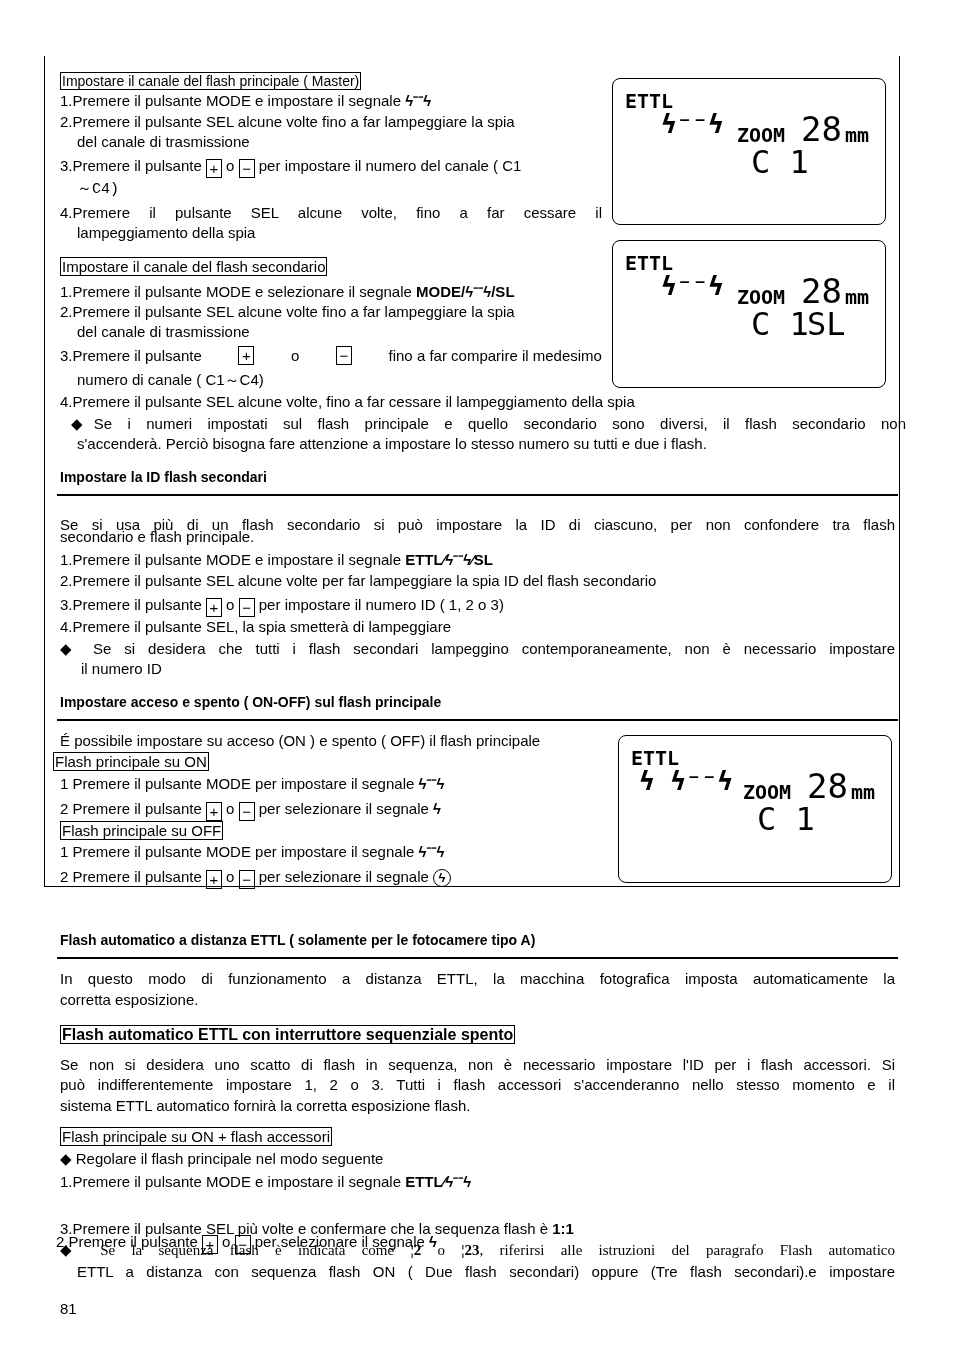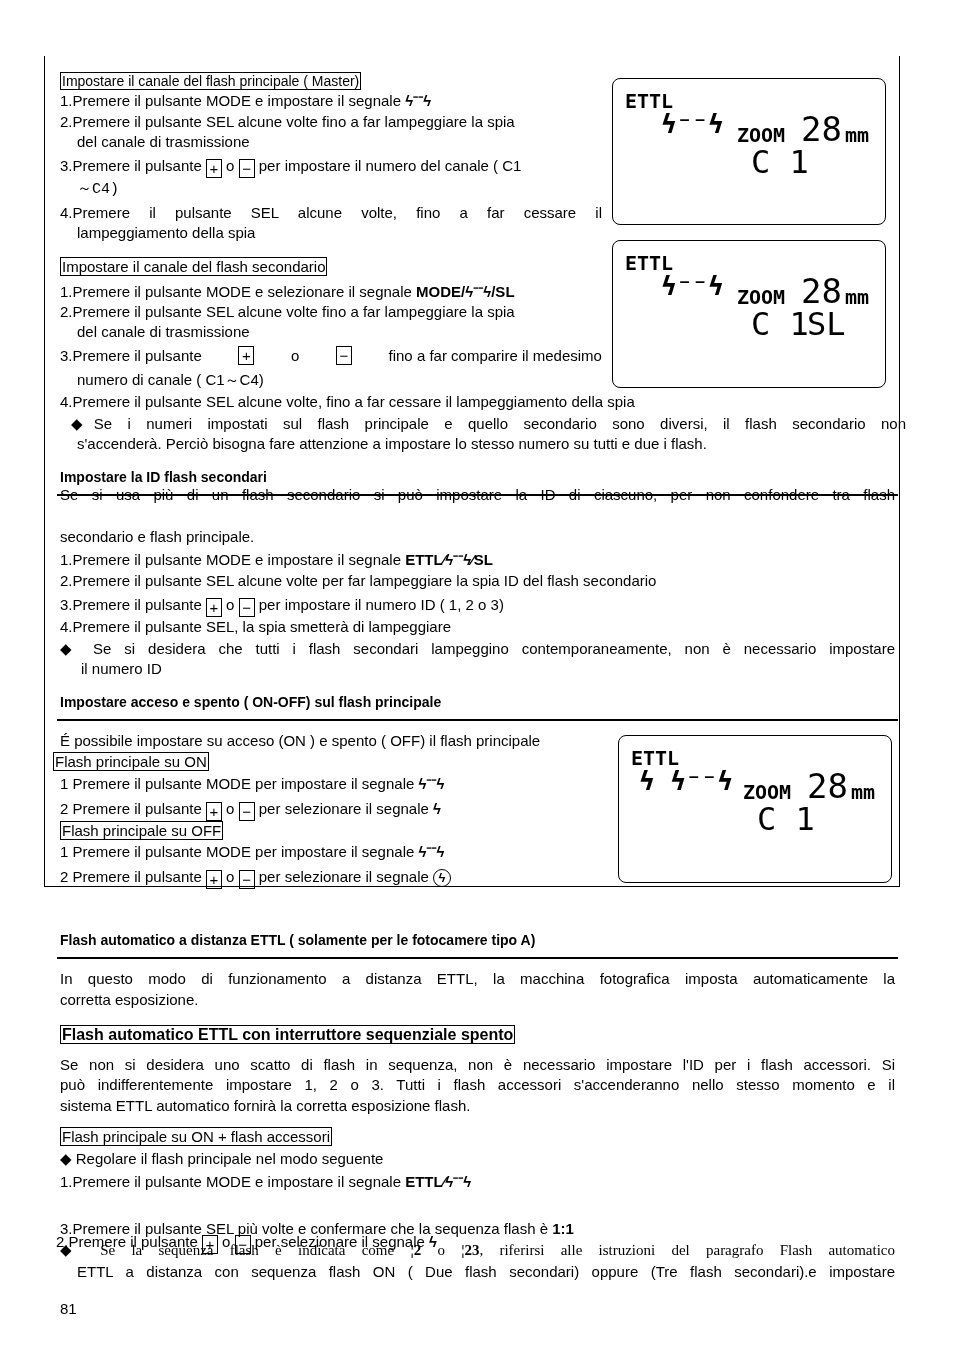--- a/index.html
+++ b/index.html
@@ -70,21 +70,21 @@
   <div class="t" style="left:48px;top:30px;font-size:26px;">ϟ⁻⁻ϟ</div>
   <div class="t" style="left:124px;top:44px;font-size:20px;">ZOOM</div>
   <div class="t" style="left:188px;top:30px;font-size:34px;font-weight:normal;">28</div>
   <div class="t" style="left:232px;top:44px;font-size:20px;">mm</div>
   <div class="t" style="left:138px;top:64px;font-size:32px;font-weight:normal;">C 1</div>
   <div class="t" style="left:194px;top:64px;font-size:32px;font-weight:normal;">SL</div>
 </div>
 
 <div class="h2" style="left:60px;top:469px;">Impostare la ID flash secondari</div>
 <div class="rule" style="left:57px;top:494px;width:841px;"></div>
-<div class="line just" style="left:60px;top:485px;width:835px;">Se si usa più di un flash secondario si può impostare la ID di ciascuno, per non confondere tra flash</div>
+<div class="line just" style="left:60px;top:515px;width:835px;">Se si usa più di un flash secondario si può impostare la ID di ciascuno, per non confondere tra flash</div>
 <div class="line" style="left:60px;top:527px;">secondario e flash principale.</div>
 <div class="line" style="left:60px;top:550px;"><span>1.Premere il pulsante MODE e impostare il segnale</span> <b>ETTL</b><span class="sym">⁄ϟ⁻⁻ϟ⁄SL</span></div>
 <div class="line" style="left:60px;top:571px;">2.Premere il pulsante SEL alcune volte per far lampeggiare la spia ID del flash secondario</div>
 <div class="line" style="left:60px;top:595px;">
   <span>3.Premere il pulsante</span>
   <span class="pm">+</span>
   <span>o</span>
   <span class="pm">−</span>
   <span>per impostare il numero ID ( 1, 2 o 3)</span>
 </div>

